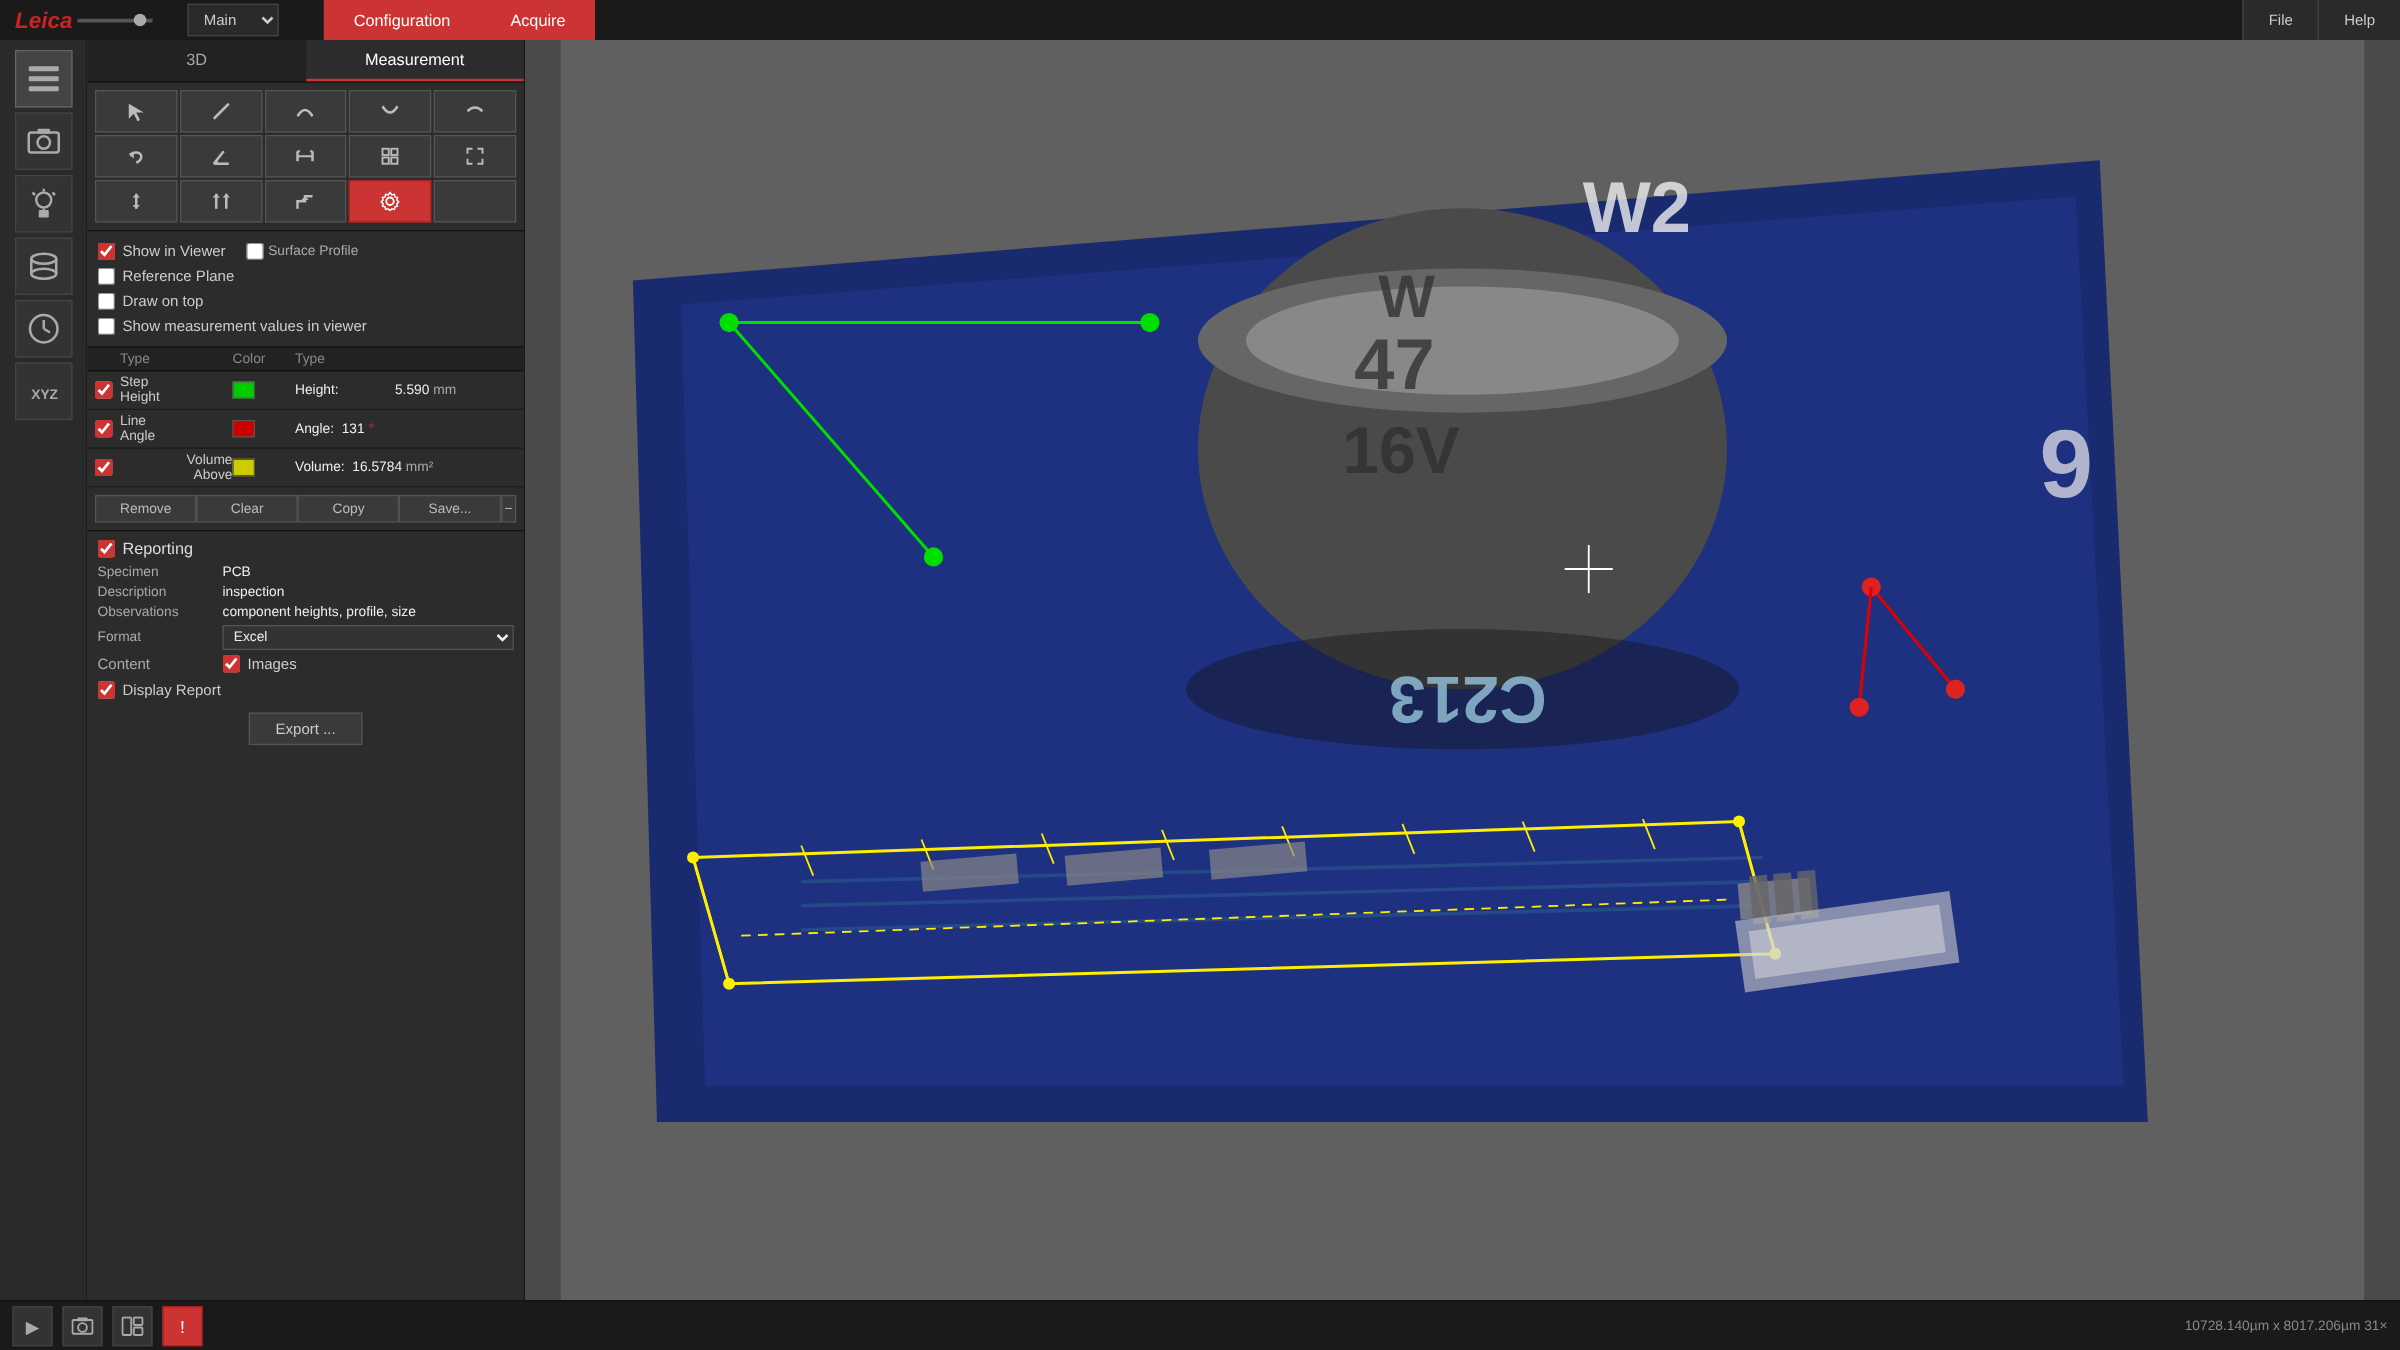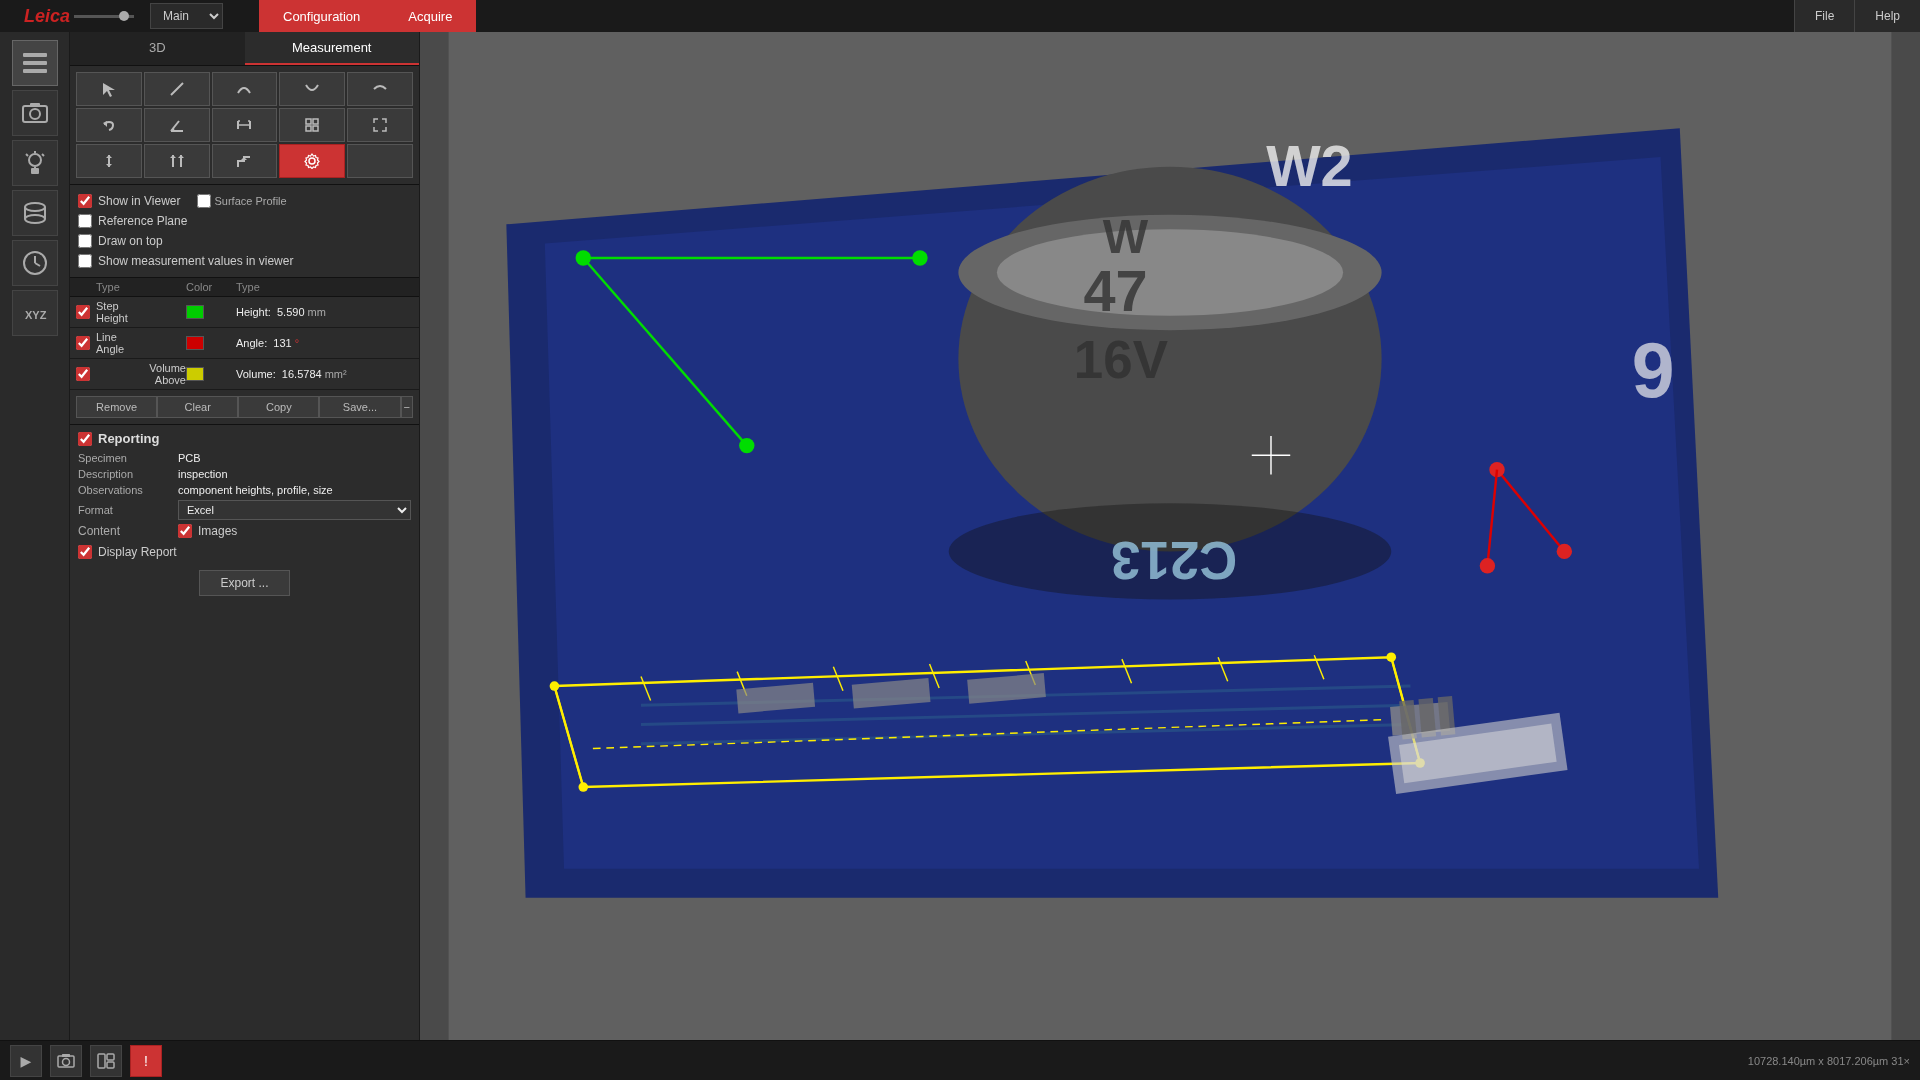--- a/index.html
+++ b/index.html
@@ -23,21 +23,21 @@
       display: flex;
       align-items: center;
       z-index: 100;
     }
     #logo-area {
       width: 130px;
       height: 32px;
       background: #1a1a1a;
       display: flex;
       align-items: center;
-      padding-left: 24px;
+      padding-left: 12px;
     }
     .logo-text {
       color: #cc2222;
       font-size: 18px;
       font-style: italic;
       font-weight: bold;
     }
     .slider-container {
       display: flex;
       align-items: center;
@@ -580,21 +580,21 @@
     <span>Type</span>
     <span>Color</span>
     <span>Type</span>
   </div>
 
   <div class="meas-row">
     <input type="checkbox" checked="" style="width: 14px; height: 14px; accent-color: rgb(204, 51, 51);">
     <span style="font-size:11px;color:#ccc;">Step<br>Height</span>
     <div class="color-swatch" style="background:#00cc00;"></div>
     <span class="meas-value">
-      Height: &nbsp;<span style="color:#eee;">5.590</span> <span style="color:#aaa;">mm</span>
+      Height: &nbsp;<span style="color:#eee;margin-left:39px;">5.590</span> <span style="color:#aaa;">mm</span>
     </span>
   </div>
 
   <div class="meas-row">
     <input type="checkbox" checked="" style="width: 14px; height: 14px; accent-color: rgb(204, 51, 51);">
     <span style="font-size:11px;color:#ccc;">Line<br>Angle</span>
     <div class="color-swatch" style="background:#cc0000;"></div>
     <span class="meas-value">
       Angle: &nbsp;<span style="color:#eee;">131</span> <span style="color:#cc3333;">°</span>
     </span>
@@ -613,21 +613,21 @@
     <button class="action-btn">Remove</button>
     <button class="action-btn">Clear</button>
     <button class="action-btn">Copy</button>
     <button class="action-btn">Save...</button>
     <button class="action-btn minus">−</button>
   </div>
 
   <div class="reporting-section">
     <div class="reporting-header">
       <input type="checkbox" id="reporting-check" checked="" style="accent-color: rgb(204, 51, 51); width: 14px; height: 14px;">
-      <label for="reporting-check" style="font-size:13px;font-weight:bold;">Reporting</label>
+      <label for="reporting-check" style="font-size:13px;font-weight:normal;">Reporting</label>
     </div>
 
     <div class="field-row">
       <span class="field-label">Specimen</span>
       <span class="field-value">PCB</span>
     </div>
     <div class="field-row">
       <span class="field-label">Description</span>
       <span class="field-value">inspection</span>
     </div>

